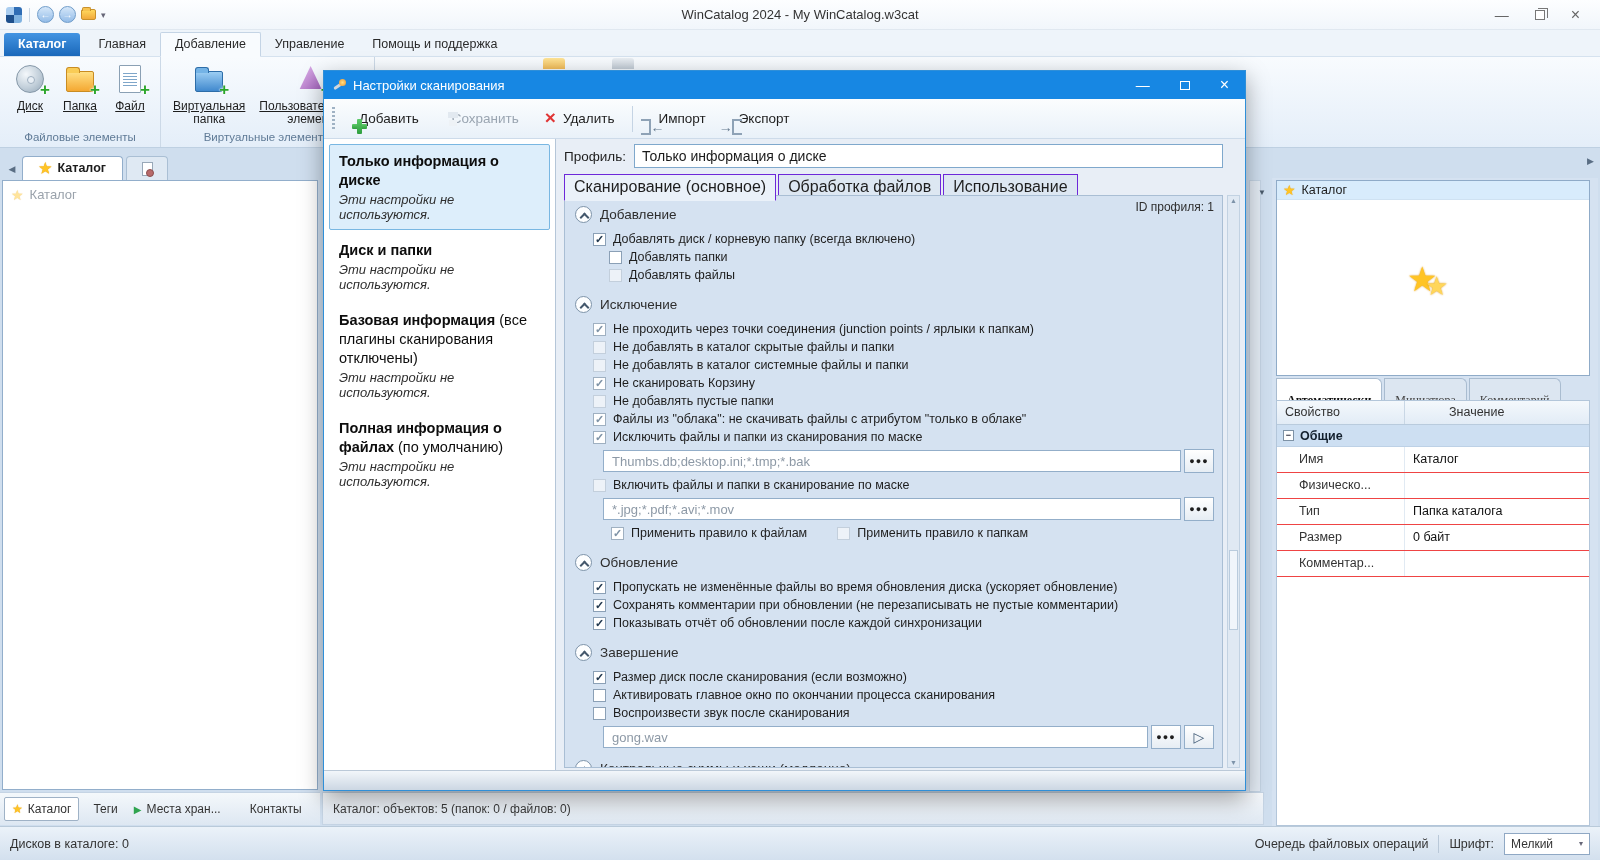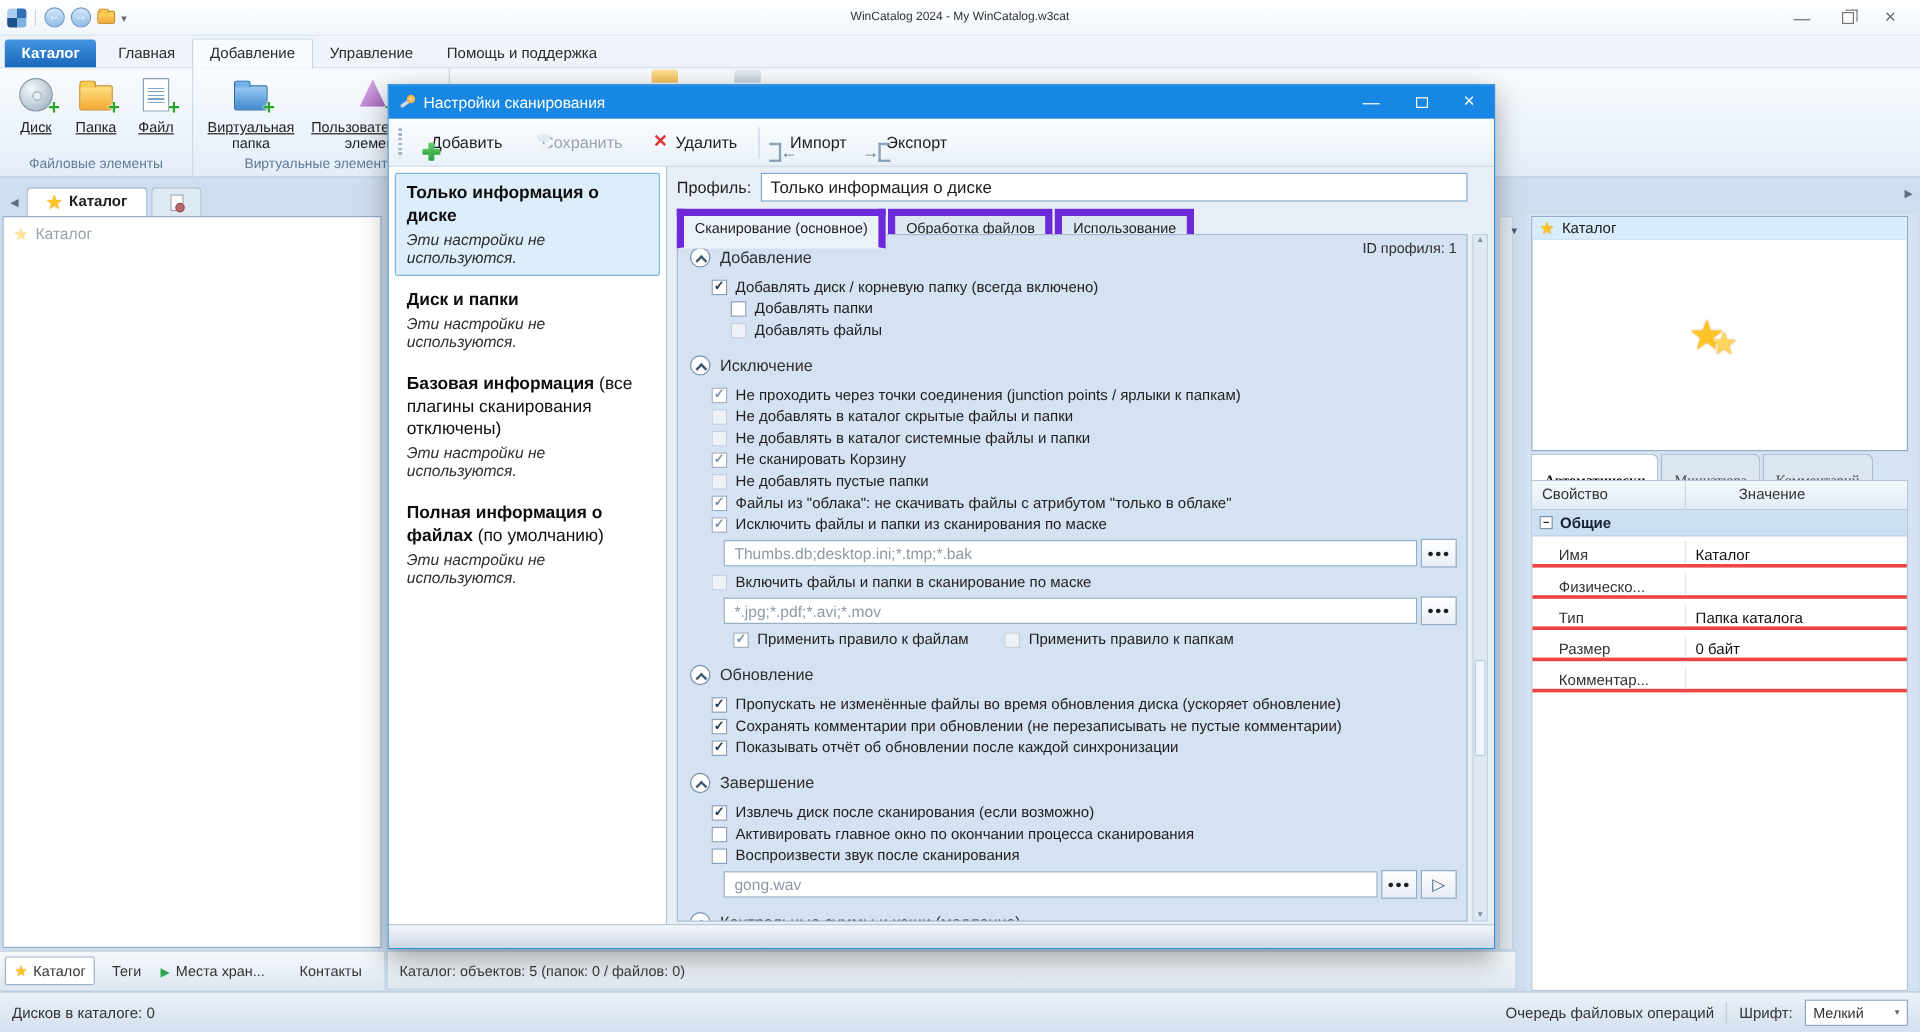--- a/index.html
+++ b/index.html
@@ -8,21 +8,21 @@
 
   
   .titlebar{position:absolute;left:0;top:0;right:0;height:30px;background:linear-gradient(#fdfeff,#f1f6fb);border-bottom:1px solid #e0e8f0;display:flex;align-items:center;}
   .qat{display:flex;align-items:center;gap:5px;padding-left:6px;}
   .appico{width:16px;height:16px;border-radius:3px;background:conic-gradient(#2f6db5 0 25%,#7fb2e0 0 50%,#1d4f8c 0 75%,#a9cdf0 0);}
   .qbtn{width:17px;height:17px;border-radius:50%;background:linear-gradient(#d5e7f9,#93bce8);border:1px solid #6f9cc9;color:#fff;font-size:10px;line-height:15px;text-align:center;font-weight:bold;}
   .qfolder{width:15px;height:11px;background:linear-gradient(#ffd95e,#f2a93b);border:1px solid #c9912b;border-radius:2px;position:relative;}
   .qfolder::before{content:"";position:absolute;top:-3px;left:0;width:7px;height:3px;background:#f7c350;border:1px solid #c9912b;border-bottom:none;border-radius:2px 2px 0 0;}
   .qdrop{font-size:9px;color:#667;}
   .qsep{width:1px;height:14px;background:#c9d6e4;margin:0 2px;}
-  .win-title{position:absolute;left:0;right:0;text-align:center;font-size:10px;color:#333;pointer-events:none;}
+  .win-title{position:absolute;left:0;right:0;text-align:center;font-size:13px;color:#333;pointer-events:none;}
   .winbtns{margin-left:auto;display:flex;align-items:center;gap:26px;padding-right:20px;z-index:2;}
   .wb{color:#666;font-size:14px;line-height:1;}
   .wb-rest{width:10px;height:10px;border:1px solid #777;position:relative;background:#fff;}
   .wb-rest::before{content:"";position:absolute;left:2px;top:-3px;width:9px;height:9px;border:1px solid #777;border-bottom:none;border-left:none;}
 
   
   .tabrow{position:absolute;left:0;top:30px;right:0;height:27px;background:#eef4fa;display:flex;align-items:flex-end;padding-left:4px;border-bottom:1px solid #d5e2ef;}
   .rtab{padding:4px 14px 5px;font-size:12.5px;color:#2a2a2a;}
   .rtab.accent{background:linear-gradient(#4394e2,#1a68ba);color:#fff;font-weight:bold;border-radius:3px 3px 0 0;margin-right:4px;}
   .rtab.active{background:#f8fbfe;border:1px solid #c4d4e5;border-bottom:1px solid #f8fbfe;border-radius:2px 2px 0 0;margin-bottom:-1px;}
@@ -89,21 +89,21 @@
   .bigstar .s2{position:absolute;left:18px;top:12px;font-size:26px;color:#ffd65a;text-shadow:0 0 2px #d98e00;}
   .rp-tabs{position:absolute;left:4px;top:200px;right:8px;height:20px;display:flex;gap:2px;font-size:12px;}
   .rpt{padding:14px 10px;background:#dce6f1;border:1px solid #a9bcd0;border-bottom:none;border-radius:0 6px 0 0;color:#444;font-family:Liberation Serif, serif;}
   .rpt.active{background:#fff;font-weight:bold;color:#111;}
   .rp-grid{position:absolute;left:4px;top:222px;right:8px;bottom:0;background:#fff;border:1px solid #b3c6da;font-size:12.5px;}
   .gr-head{display:flex;height:24px;background:linear-gradient(#f4f8fc,#e2ecf6);border-bottom:1px solid #b9cbdd;color:#333;gap:36px;}
   .gr-head .c1{width:128px;padding:4px 8px;border-right:1px solid #c9d7e5;}
   .gr-head .c2{flex:1;padding:4px 8px;}
   .gr-group{display:flex;align-items:center;gap:6px;height:22px;background:#cddff2;font-weight:bold;color:#13202e;padding-left:6px;border-bottom:1px solid #bdd1e6;}
   .minusbox{width:11px;height:11px;background:#fff;border:1px solid #7e92a6;font-size:9px;line-height:9px;text-align:center;color:#223;}
-  .gr-row{display:flex;height:26px;border-bottom:3px solid #ef4444;align-items:flex-end;}
+  .gr-row{display:flex;height:26px;border-bottom:1px solid #ef4444;}
   .gr-row .c1{width:128px;padding:5px 8px 0 22px;border-right:1px solid #e1eaf3;color:#333;}
   .gr-row .c2{flex:1;padding:5px 8px 0;color:#111;}
 
   
   .dialog{position:absolute;left:323px;top:70px;width:923px;height:721px;background:#e8eef6;border:1px solid #2f8fd8;box-shadow:0 8px 22px rgba(0,0,0,.35);}
   .dlg-title{position:absolute;left:0;top:0;right:0;height:28px;background:#1787e3;color:#fff;display:flex;align-items:center;padding-left:8px;font-size:13px;gap:7px;}
   .dlg-ico{width:14px;height:14px;position:relative;}
   .dlg-ico::before{content:"";position:absolute;left:1px;top:6px;width:12px;height:3px;background:#cfd6dd;transform:rotate(-35deg);border-radius:2px;}
   .dlg-ico::after{content:"";position:absolute;right:0;top:1px;width:7px;height:7px;border-radius:50%;background:radial-gradient(#ffe084,#e8912c);}
   .dlg-winbtns{margin-left:auto;display:flex;align-items:center;gap:30px;padding-right:16px;}
@@ -134,21 +134,21 @@
   .prof.selected{background:#ddeefb;border:1px solid #79b7e2;border-radius:2px;}
   .prof .pname{font-size:14.5px;font-weight:bold;color:#0d0d0d;line-height:19px;}
   .prof .pname .sfx{font-weight:normal;}
   .prof .pnote{font-size:13px;font-style:italic;color:#2e2e2e;margin-top:2px;}
 
   .dlg-content{position:absolute;left:232px;top:68px;right:0;bottom:20px;}
   .prow{position:absolute;left:8px;top:5px;right:22px;display:flex;align-items:center;gap:8px;}
   .prow .plabel{font-size:13.5px;color:#1e1e1e;}
   .prow .pinput{flex:1;height:24px;background:#fff;border:1px solid #7fa8cc;font-size:14px;color:#1a1a1a;display:flex;align-items:center;padding:0 7px;}
   .dtabs{position:absolute;left:8px;top:35px;display:flex;}
-  .dtab{padding:3px 9px 4px;font-size:12px;color:#1e1e1e;background:#dde7f2;border:6px solid #6d28d9;margin-right:2px;position:relative;}
+  .dtab{padding:3px 9px 4px;font-size:16px;color:#1e1e1e;background:#dde7f2;border:1px solid #6d28d9;margin-right:2px;position:relative;}
   .dtab.active{background:#eaf1f9;border-bottom:1px solid #eaf1f9;z-index:2;}
   .dpanel{position:absolute;left:8px;top:56px;right:22px;bottom:2px;background:#d5e2f1;border:1px solid #a9bed4;overflow:hidden;padding:2px 8px 0 8px;}
   .dpid{position:absolute;right:8px;top:4px;font-size:12px;color:#2e2e2e;}
   .dsec{margin-top:10px;}
   .dsec.first{margin-top:6px;}
   .dsec-h{display:flex;align-items:center;height:20px;margin-bottom:6px;padding-left:2px;}
   .chev{width:17px;height:17px;border-radius:50%;border:1px solid #7d93a9;background:#fdfeff;position:relative;margin-right:8px;flex:none;}
   .chev::after{content:"";position:absolute;left:5px;top:7px;width:5px;height:5px;border-left:2px solid #44586c;border-top:2px solid #44586c;transform:rotate(45deg);}
   .dsec-t{font-size:13.5px;color:#2e2e2e;}
   .cbrow{display:flex;align-items:center;height:18px;margin-left:20px;font-size:12.5px;color:#1e1e1e;}
@@ -507,21 +507,21 @@
             <span>Показывать отчёт об обновлении после каждой синхронизации</span>
           </div>
         </div>
         <div class="dsec">
           <div class="dsec-h">
             <span class="chev"></span>
             <span class="dsec-t">Завершение</span>
           </div>
           <div class="cbrow">
             <span class="cb">✓</span>
-            <span>Извлечь диск после сканирования (если возможно)</span>
+            <span>Размер диск после сканирования (если возможно)</span>
           </div>
           <div class="cbrow">
             <span class="cb"></span>
             <span>Активировать главное окно по окончании процесса сканирования</span>
           </div>
           <div class="cbrow">
             <span class="cb"></span>
             <span>Воспроизвести звук после сканирования</span>
           </div>
           <div class="inprow">

